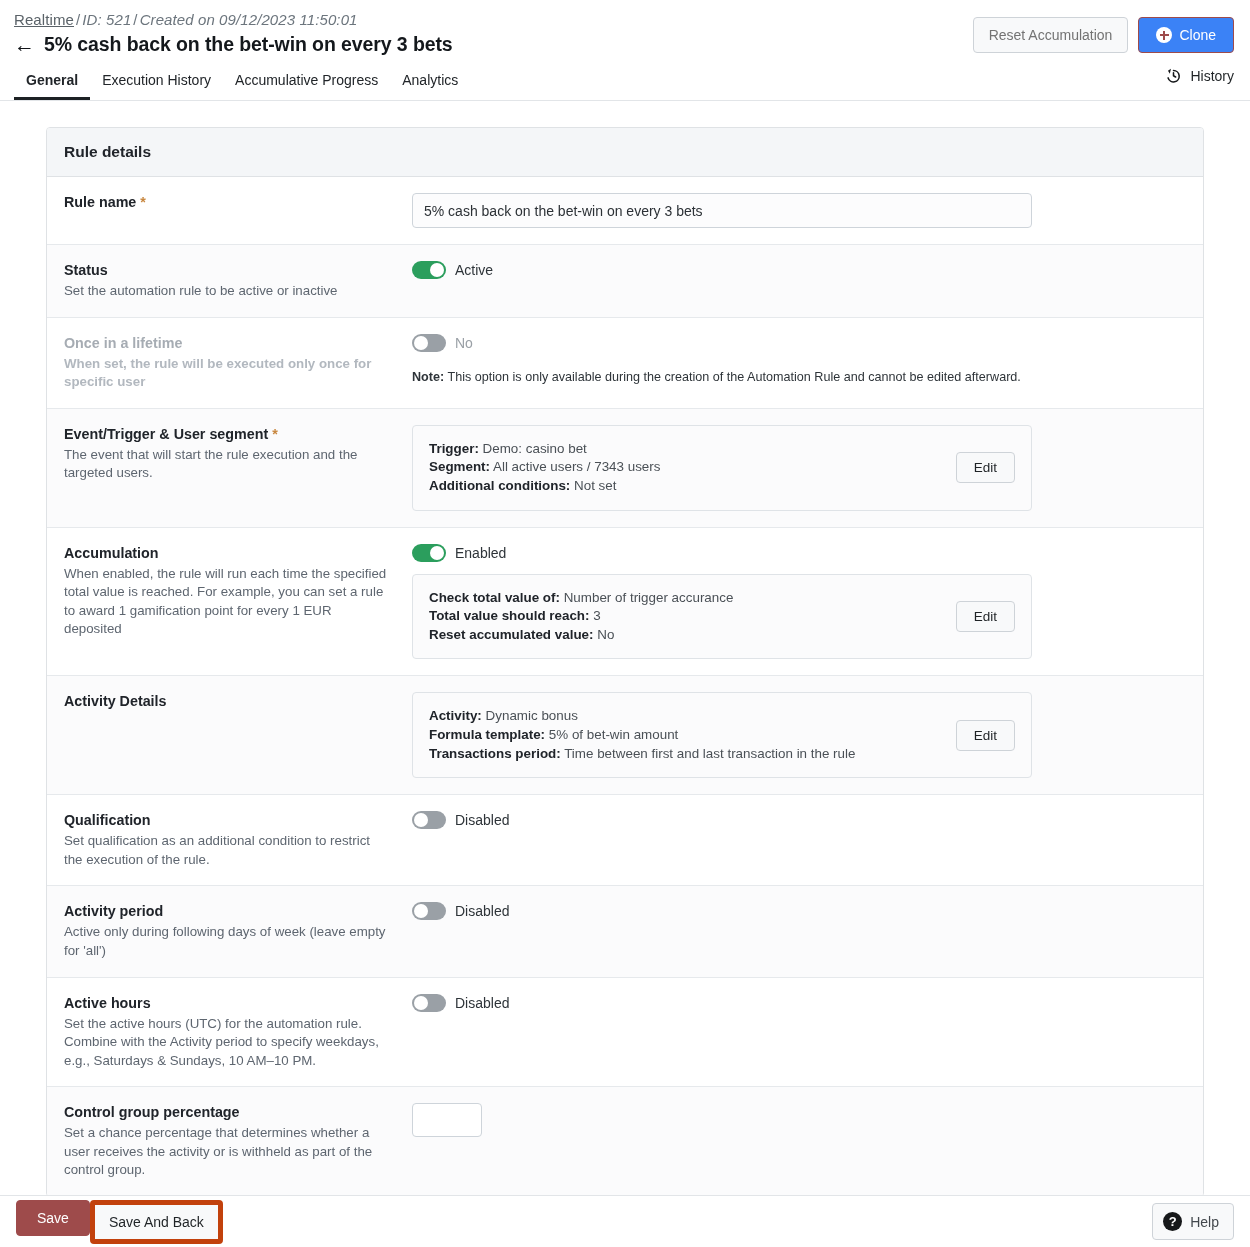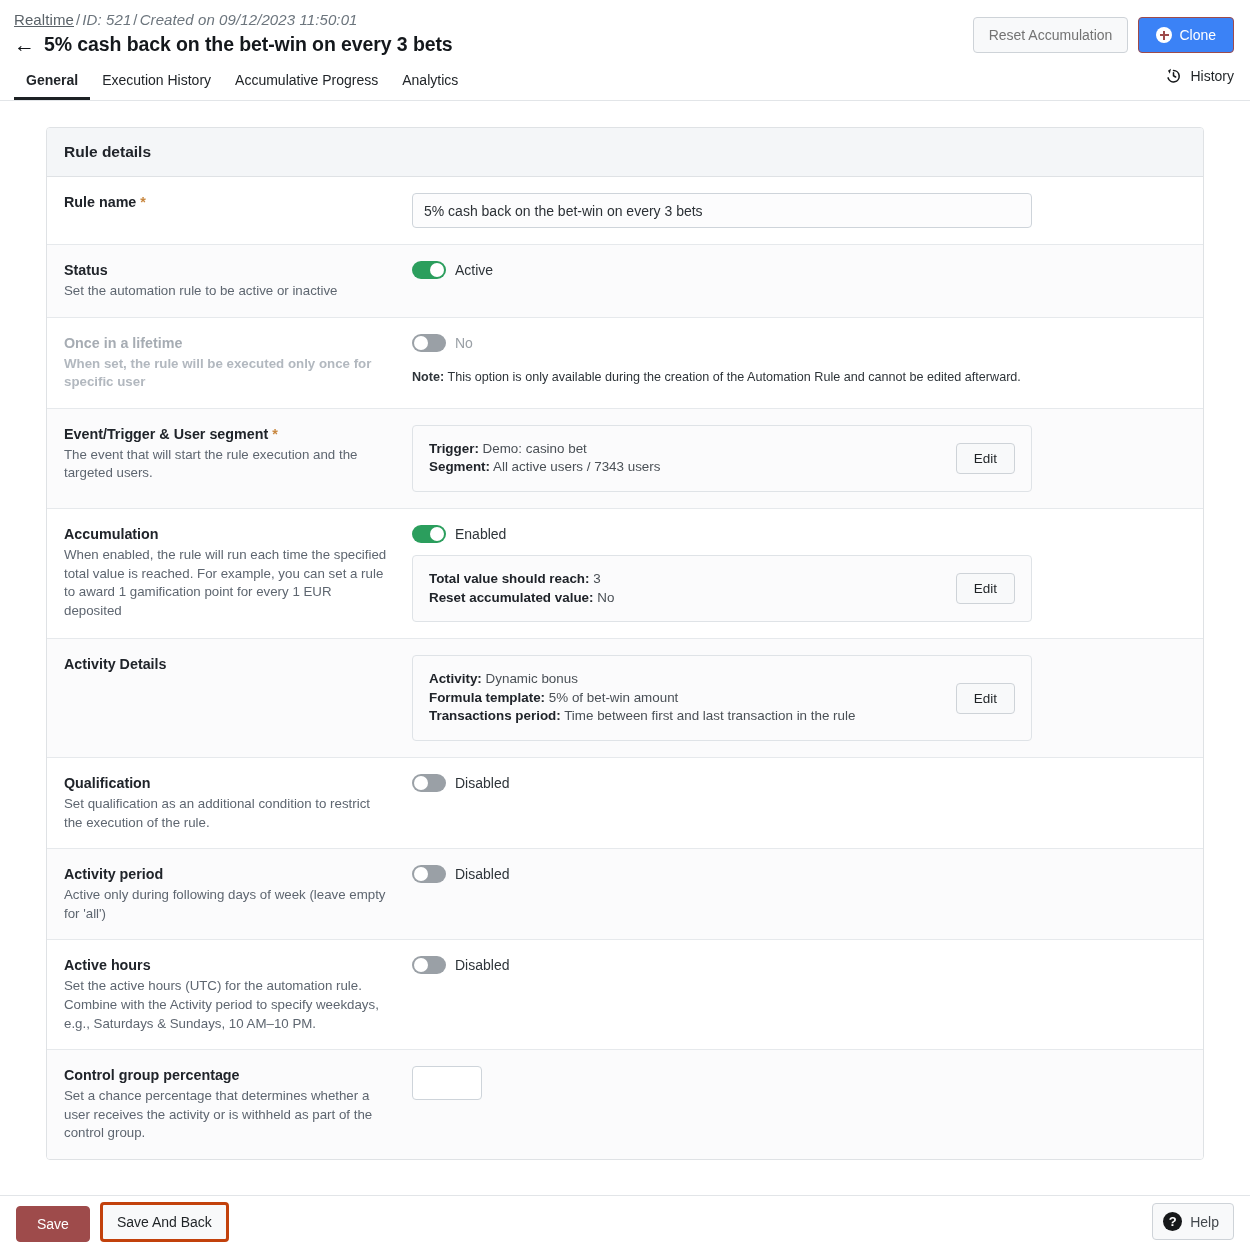--- a/index.html
+++ b/index.html
@@ -289,31 +289,31 @@
     position: absolute;
     left: 0; bottom: 0;
     width: 1250px;
     height: 52px;
     border-top: 1px solid #e2e5e8;
     background: #ffffff;
     display: flex;
     align-items: center;
     padding: 0 16px;
   }
-  .footer-left { display: flex; gap: 10px; align-items: flex-end; }
+  .footer-left { display: flex; align-items: flex-start; }
   .btn-save {
     background: #9e4b4b;
     border: 1px solid #9e4b4b;
     color: #ffffff;
     padding: 9px 20px;
     font-size: 14px;
   }
   .btn-save-back {
     background: #f8f9fa;
-    border: 3px solid #c2410c;
+    border: 5px solid #c2410c;
     color: #1f2326;
     padding: 9px 14px;
     font-size: 14px;
   }
   .footer-right { margin-left: auto; }
   .btn-help {
     background: #f8f9fa;
     border: 1px solid #ced3d8;
     color: #43484d;
     padding: 8px 14px 8px 10px;
@@ -425,40 +425,42 @@
     <div class="row row-alt">
       <div class="row-label">
         <div class="lbl-title"><span>Event/Trigger &amp; User segment</span> <span class="req">*</span></div>
         <div class="lbl-desc">The event that will start the rule execution and the targeted users.</div>
       </div>
       <div class="row-control">
         <div class="info-box">
           <div class="info-lines">
             <div class="line"><b>Trigger:</b> <span>Demo: casino bet</span></div>
             <div class="line"><b>Segment:</b> <span>All active users / 7343 users</span></div>
+            <div class="line"><b>Additional conditions:</b> <span>Not set</span></div>
           </div>
           <button class="btn-edit">Edit</button>
         </div>
       </div>
     </div>
 
     <div class="row">
       <div class="row-label">
         <div class="lbl-title">Accumulation</div>
         <div class="lbl-desc">When enabled, the rule will run each time the specified total value is reached. For example, you can set a rule to award 1 gamification point for every 1 EUR deposited</div>
       </div>
       <div class="row-control">
         <div class="toggle-line">
           <div class="toggle on">
               <span class="knob"></span>
             </div>
           <span class="toggle-text">Enabled</span>
         </div>
         <div class="info-box spaced">
           <div class="info-lines">
+            <div class="line"><b>Check total value of:</b> <span>Number of trigger accurance</span></div>
             <div class="line"><b>Total value should reach:</b> <span>3</span></div>
             <div class="line"><b>Reset accumulated value:</b> <span>No</span></div>
           </div>
           <button class="btn-edit">Edit</button>
         </div>
       </div>
     </div>
 
     <div class="row row-alt">
       <div class="row-label">

